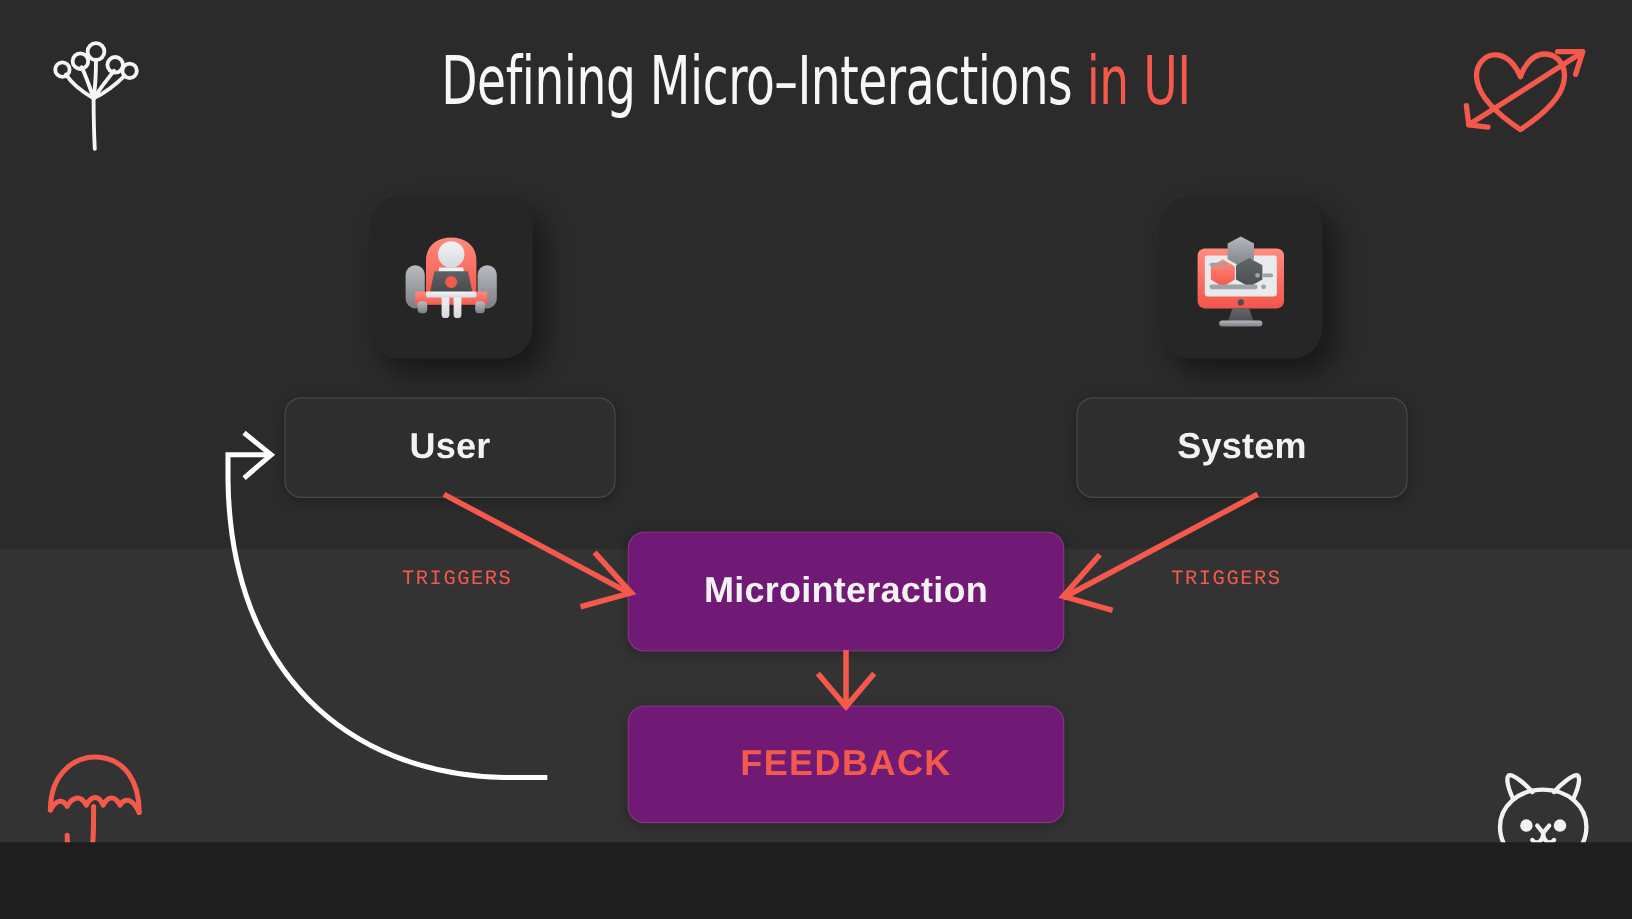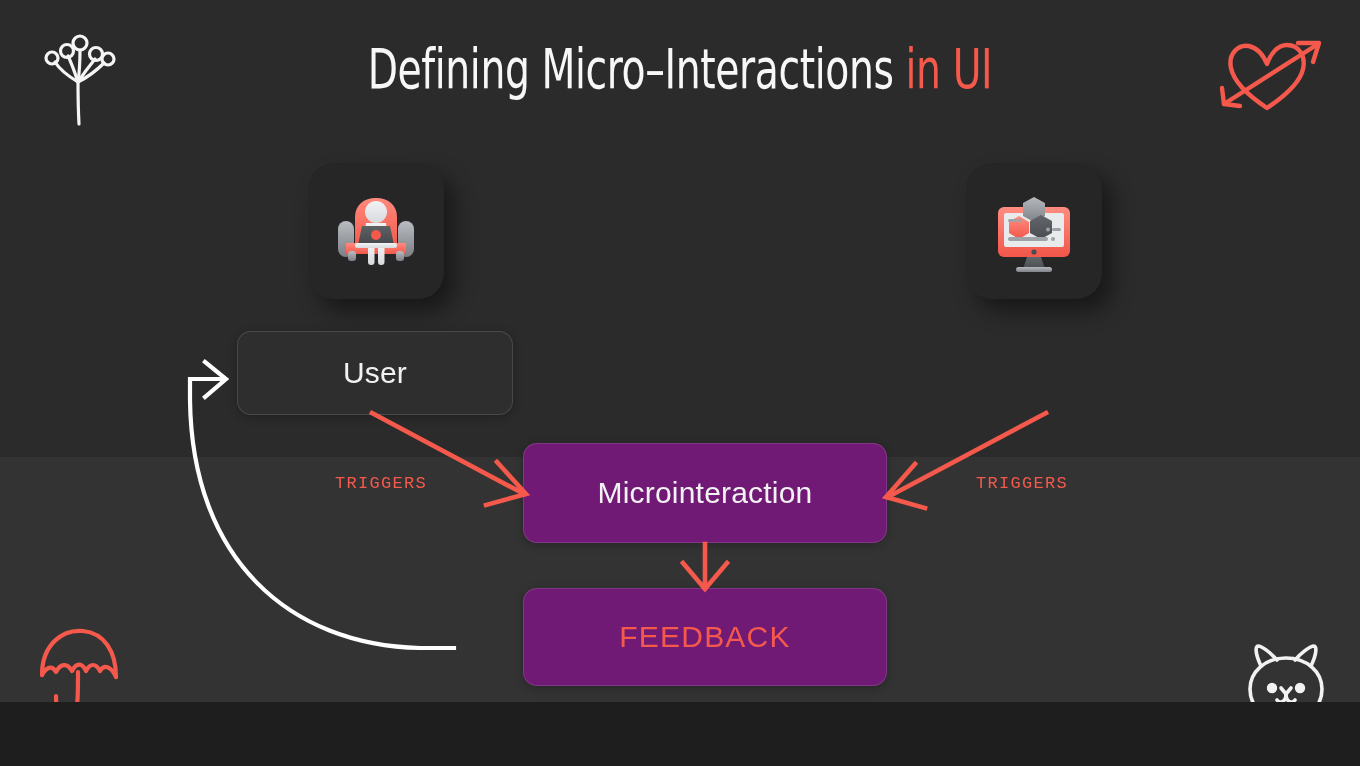--- a/index.html
+++ b/index.html
@@ -60,21 +60,21 @@
 
   
   .node{
     position:absolute;
     border:1px solid rgba(255,255,255,0.13);
     border-radius:14px;
     background:#2e2e2e;
     display:flex;align-items:center;justify-content:center;
     color:#f2f2f2;
     font-size:30px;
-    font-weight:400;
+    font-weight:700;
     letter-spacing:0.2px;
     box-shadow: 0 2px 10px rgba(0,0,0,0.25);
   }
   .node.low{ background:#701a75; }
   .node.feedback{ color:#f4594c; letter-spacing:1.2px;align-items:center; }
 
   
   .connectors{
     position:absolute; left:0; top:0; width:1360px; height:766px;
     pointer-events:none;
@@ -225,20 +225,23 @@
       <circle cx="62" cy="46.5" r="2" fill="#9ea1a6"></circle>
       <rect x="22" y="54" width="40" height="4" rx="2" fill="#9ea1a6"></rect>
       <circle cx="67" cy="56" r="2" fill="#9ea1a6"></circle>
     </svg>
   </div>
 
   <div class="node" style="left:237px;top:331px;width:276px;height:84px;">
     <span>User</span>
   </div>
 
+  <div class="node" style="left:897px;top:331px;width:276px;height:84px;">
+    <span>System</span>
+  </div>
 
   <div class="node low" style="left:523px;top:443px;width:364px;height:100px;">
     <span>Microinteraction</span>
   </div>
 
   <div class="node low feedback" style="left:523px;top:588px;width:364px;height:98px;">
     <span>FEEDBACK</span>
   </div>
 
   <svg class="connectors" viewBox="0 0 1360 766">

